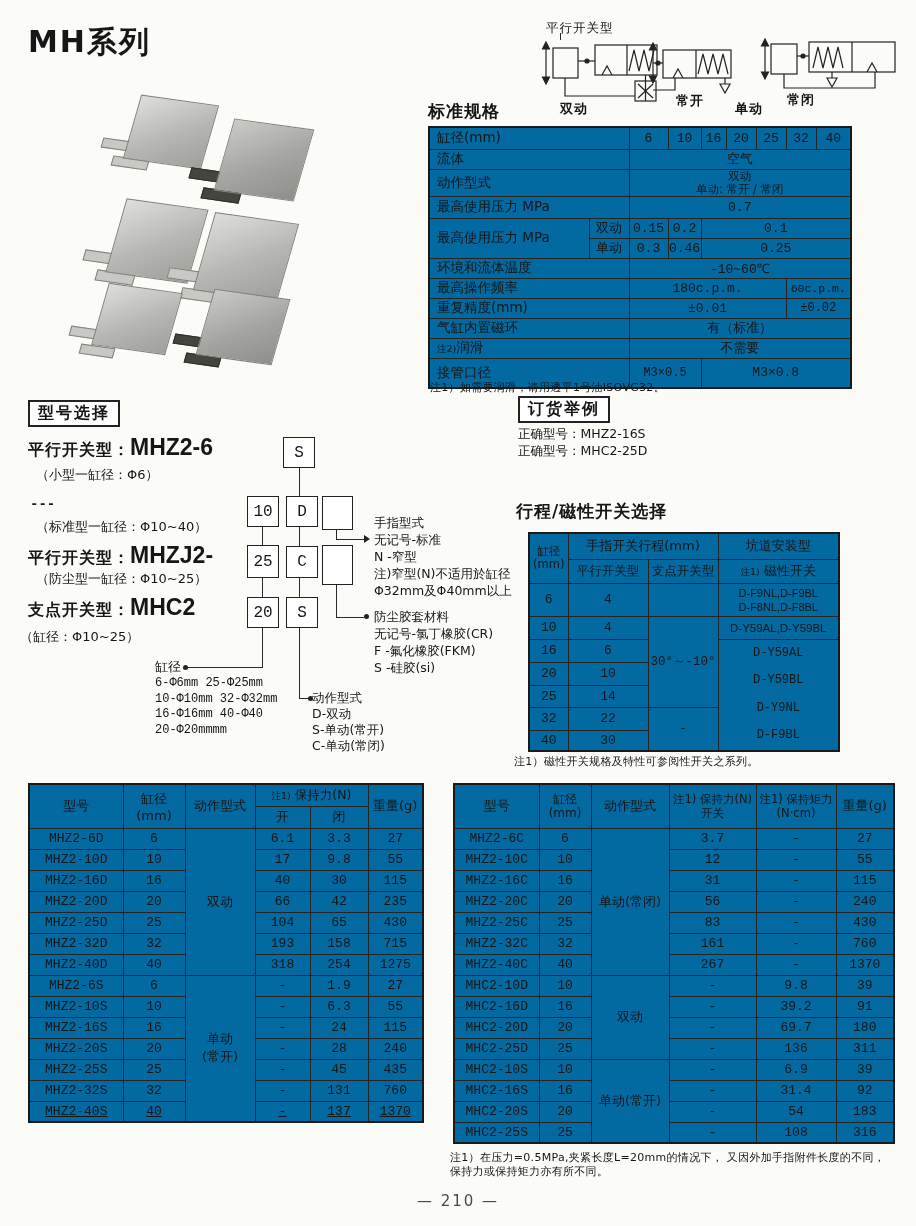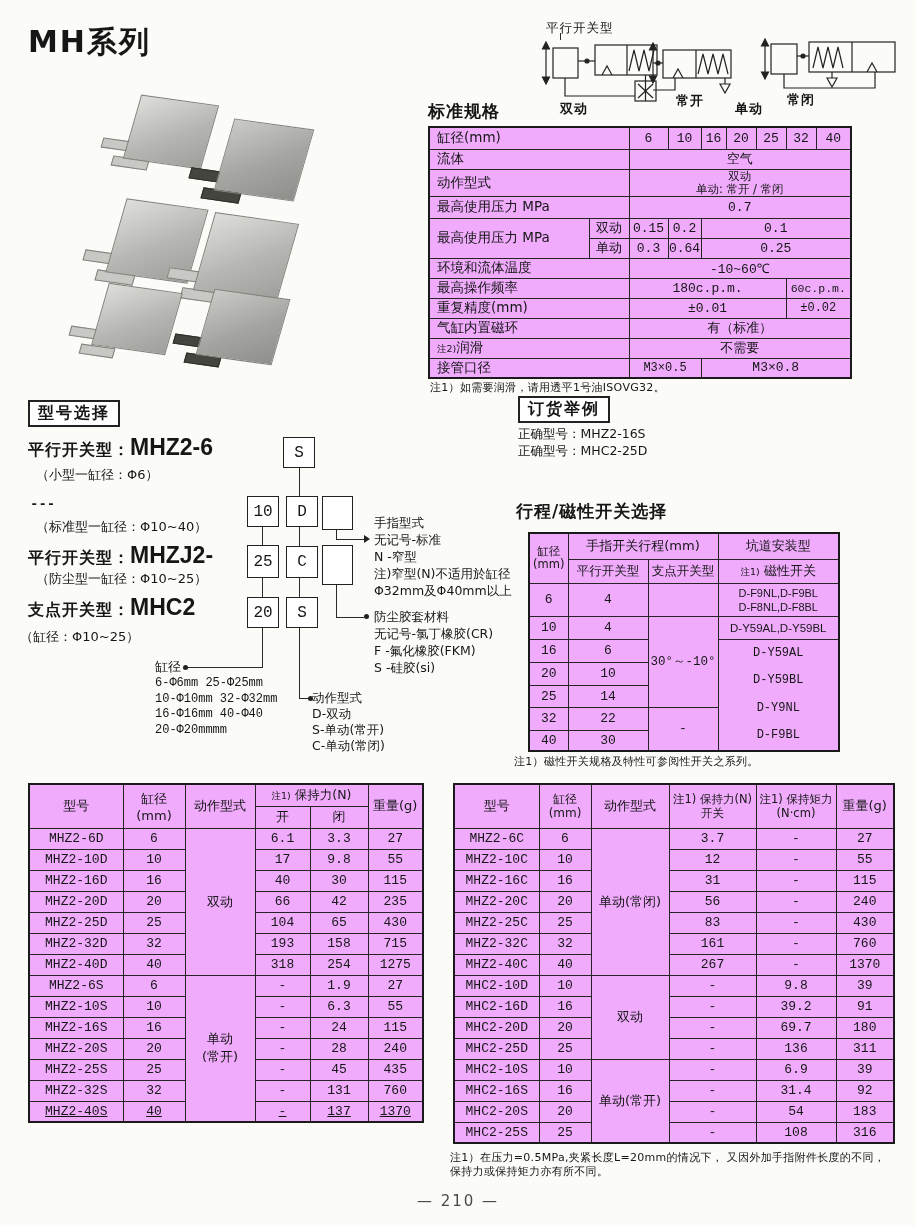--- a/index.html
+++ b/index.html
@@ -5,21 +5,21 @@
 *{margin:0;padding:0;box-sizing:border-box}
 html,body{width:916px;height:1226px}
 body{position:relative;background:#fbfbf8;font-family:"DejaVu Sans","Liberation Sans",sans-serif;color:#161616;overflow:hidden}
 .abs{position:absolute}
 .mono{font-family:"Liberation Mono","DejaVu Sans Mono",monospace}
 .prel{white-space:pre-line}
 .small-note{font-size:9.5px}
 .page-title{font-size:30px;font-weight:bold;letter-spacing:2px}
 .sec-title{font-weight:bold;font-size:17px;letter-spacing:1px}
 .boxed-title{border:2px solid #222;font-weight:bold;font-size:16px;padding:1px 8px;letter-spacing:2px;background:#fff;display:inline-block}
-table.grid{border-collapse:collapse;table-layout:fixed;background:#f0abfc;border:2px solid #1a1a1a}
+table.grid{border-collapse:collapse;table-layout:fixed;background:#0369a1;border:2px solid #1a1a1a}
 .grid th,.grid td{border:1px solid #252525;font-weight:normal;text-align:center;vertical-align:middle;overflow:hidden;padding:0}
 .lbl{text-align:left !important;padding-left:7px !important;font-size:13.5px}
 .num{font-family:"Liberation Mono","DejaVu Sans Mono",monospace;font-size:13px}
 .cjk13{font-size:13px}
 .hdr{font-size:13px}
 .note-text{font-size:11px;letter-spacing:.3px}
 .mbox{position:absolute;border:1.5px solid #222;background:#fff;display:flex;align-items:center;justify-content:center;font-family:"Liberation Mono","DejaVu Sans Mono",monospace;font-size:16px}
 .vline{position:absolute;width:1px;background:#2a2a2a}
 .hline{position:absolute;height:1px;background:#2a2a2a}
 .dot{position:absolute;width:5px;height:5px;border-radius:50%;background:#222}
@@ -172,21 +172,21 @@
   <tr style="height:20px">
     <td rowspan="2" class="lbl">最高使用压力  MPa</td>
     <td class="cjk13">双动</td>
     <td class="num">0.15</td>
     <td class="num">0.2</td>
     <td colspan="5" class="num">0.1</td>
   </tr>
   <tr style="height:20px">
     <td class="cjk13">单动</td>
     <td class="num">0.3</td>
-    <td class="num">0.64</td>
+    <td class="num">0.46</td>
     <td colspan="5" class="num">0.25</td>
   </tr>
   <tr style="height:20px">
     <td colspan="2" class="lbl">环境和流体温度</td>
     <td colspan="7" class="num">-10~60℃</td>
   </tr>
   <tr style="height:20px">
     <td colspan="2" class="lbl">最高操作频率</td>
     <td colspan="5" class="num">180c.p.m.</td>
     <td colspan="2" class="num" style="font-size:11.5px">60c.p.m.</td>
@@ -197,21 +197,21 @@
     <td colspan="2" class="num" style="font-size:12px">±0.02</td>
   </tr>
   <tr style="height:20px">
     <td colspan="2" class="lbl">气缸内置磁环</td>
     <td colspan="7" class="cjk13">有（标准）</td>
   </tr>
   <tr style="height:20px">
     <td colspan="2" class="lbl"><span class="small-note">注2)</span><span>润滑</span></td>
     <td colspan="7" class="cjk13">不需要</td>
   </tr>
-  <tr style="height:20px">
+  <tr style="height:30px">
     <td colspan="2" class="lbl">接管口径</td>
     <td colspan="2" class="num" style="font-size:12px">M3×0.5</td>
     <td colspan="5" class="num">M3×0.8</td>
   </tr>
 </tbody>
   </table>
 <div class="abs note-text" style="left:430px;top:380px">注1）如需要润滑，请用透平1号油ISOVG32。</div>
 
 <div class="abs boxed-title" style="left:28px;top:400px">型号选择</div>
 

